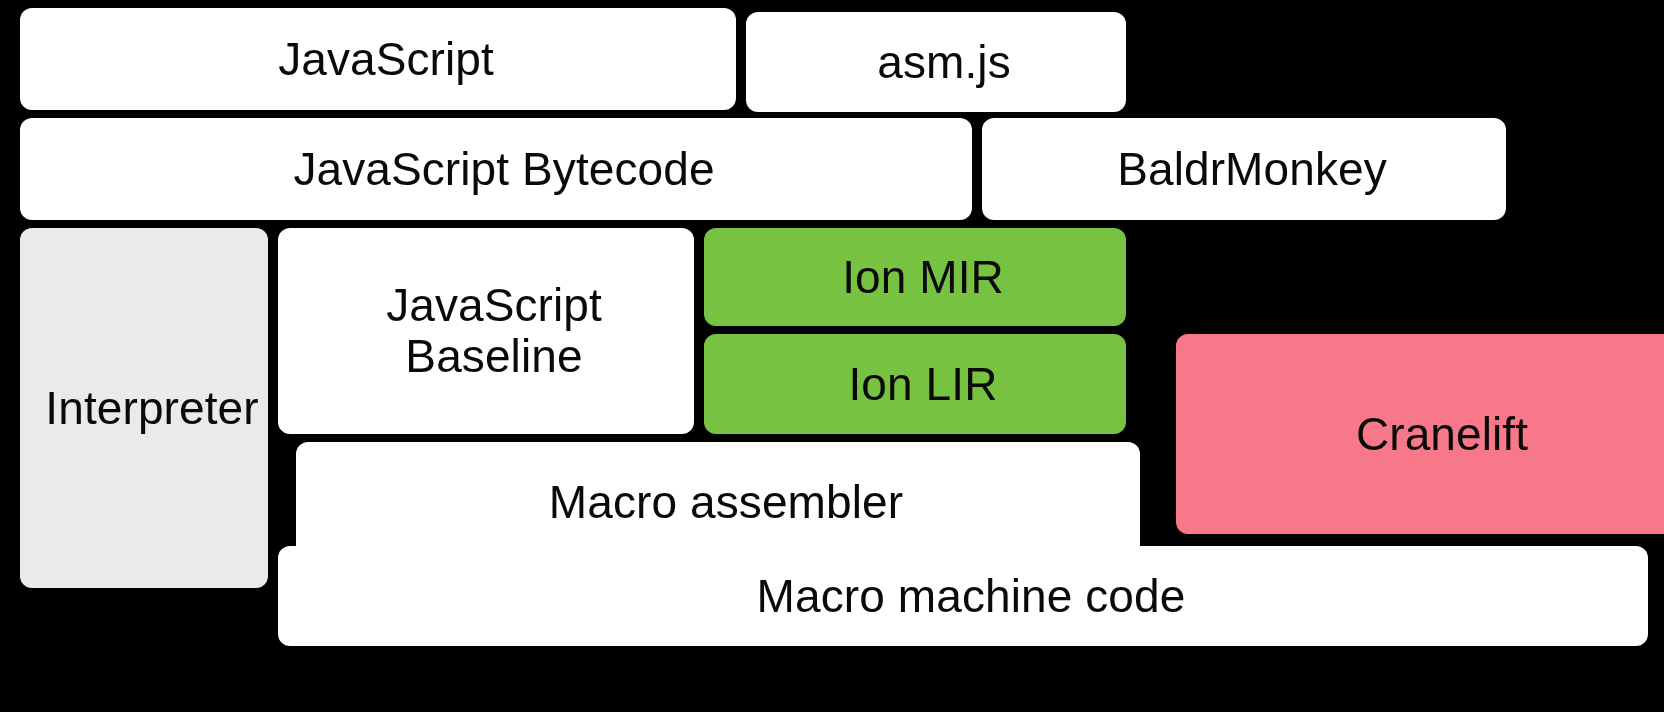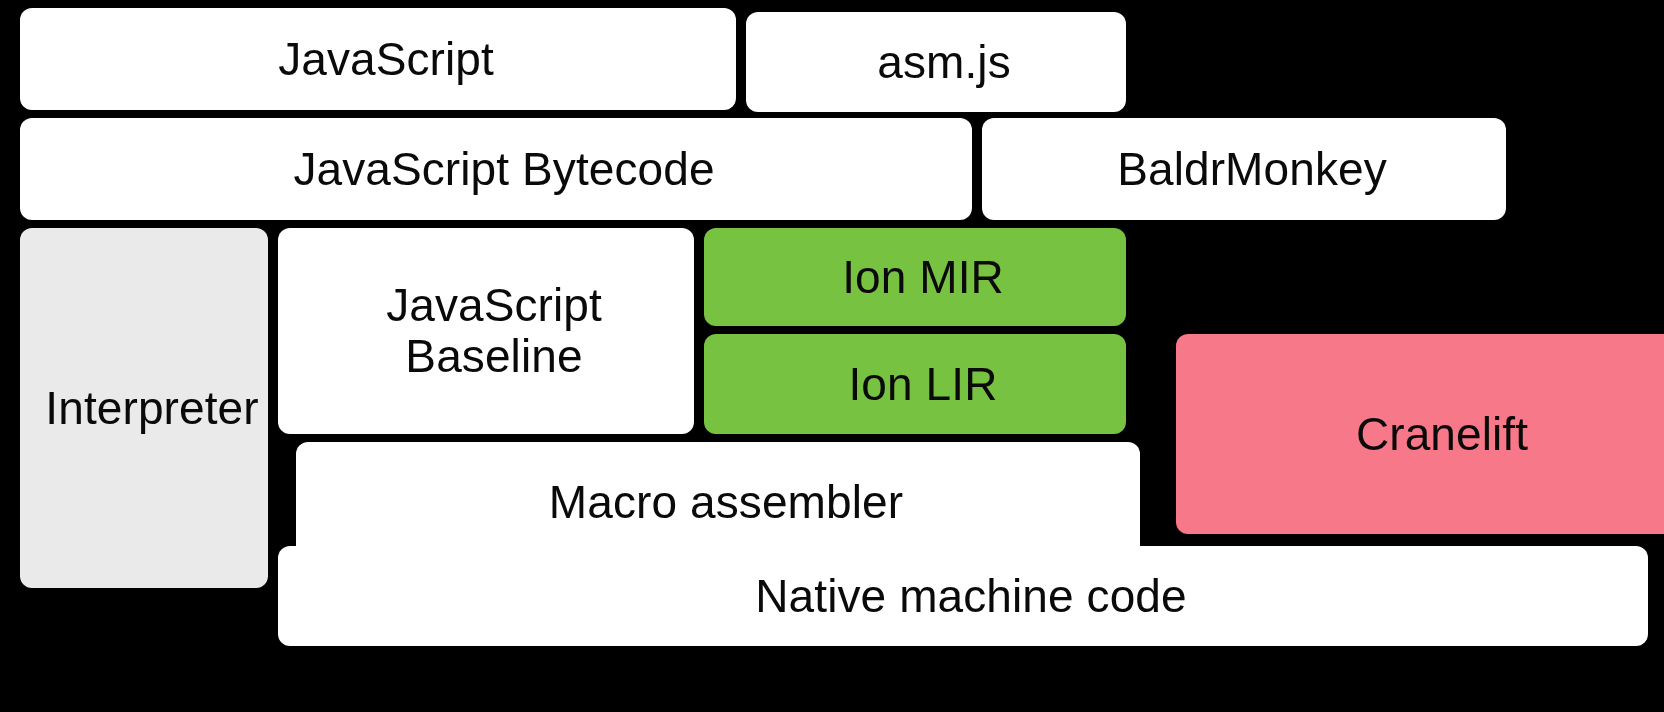--- a/index.html
+++ b/index.html
@@ -61,15 +61,15 @@
 Baseline</div>
 
   <div class="node green" style="left:704px; top:228px; width:422px; height:98px;">Ion MIR</div>
 
   <div class="node green" style="left:704px; top:334px; width:422px; height:100px;">Ion LIR</div>
 
   <div class="node pink" style="left:1132px; top:334px; width:516px; height:200px;margin-left:44px;">Cranelift</div>
 
   <div class="node" style="left:272px; top:442px; width:844px; height:120px;margin-left:24px;">Macro assembler</div>
 
-  <div class="node" style="left:278px; top:546px; width:1370px; height:100px;">Native machine code</div>
+  <div class="node" style="left:278px; top:546px; width:1370px; height:100px;">Macro machine code</div>
 
 </div>
 
 </body></html>

